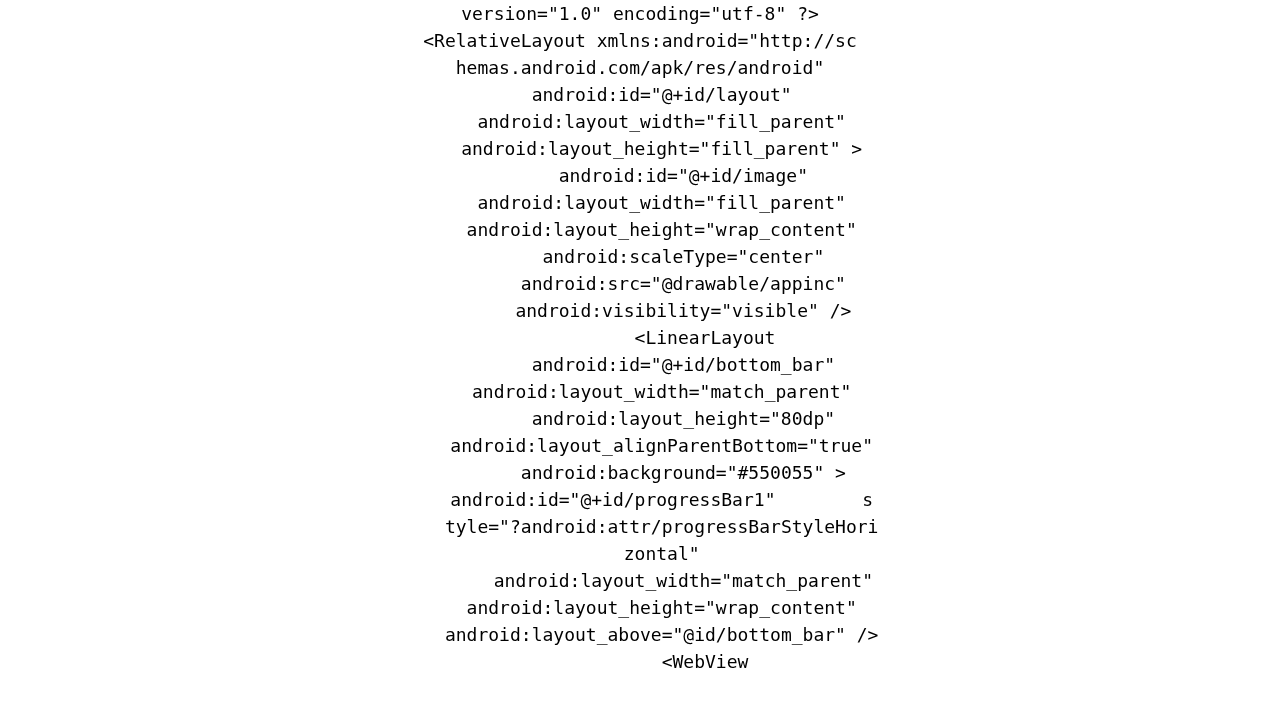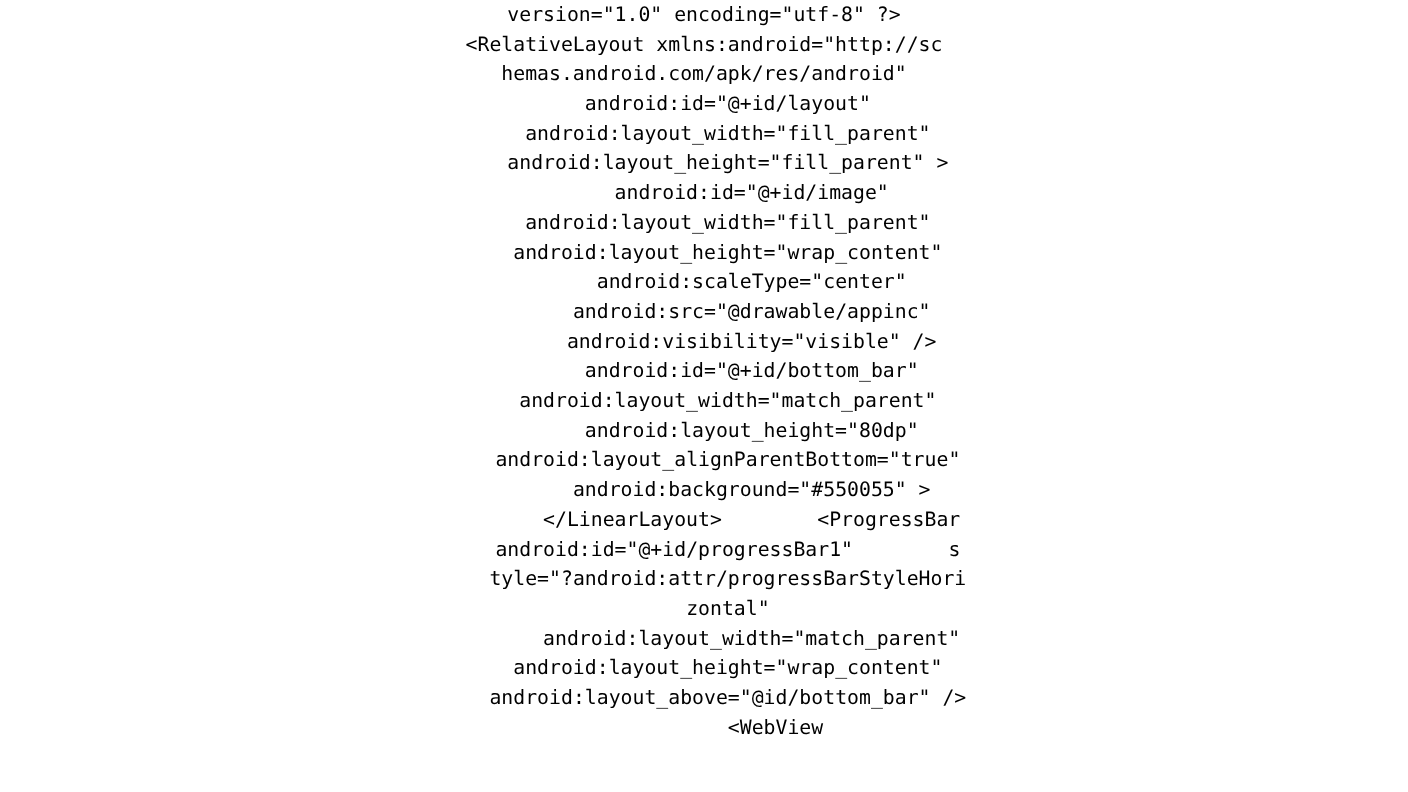--- a/index.html
+++ b/index.html
@@ -44,26 +44,26 @@
     <span class="code-line">hemas.android.com/apk/res/android"</span>
     <span class="code-line">    android:id="@+id/layout"</span>
     <span class="code-line">    android:layout_width="fill_parent"</span>
     <span class="code-line">    android:layout_height="fill_parent" &gt;</span>
     <span class="code-line">        android:id="@+id/image"</span>
     <span class="code-line">    android:layout_width="fill_parent"</span>
     <span class="code-line">    android:layout_height="wrap_content"</span>
     <span class="code-line">        android:scaleType="center"</span>
     <span class="code-line">        android:src="@drawable/appinc"</span>
     <span class="code-line">        android:visibility="visible" /&gt;</span>
+    <span class="code-line">            &lt;LinearLayout</span>
     <span class="code-line">        android:id="@+id/bottom_bar"</span>
     <span class="code-line">    android:layout_width="match_parent"</span>
     <span class="code-line">        android:layout_height="80dp"</span>
     <span class="code-line">    android:layout_alignParentBottom="true"</span>
     <span class="code-line">        android:background="#550055" &gt;</span>
-    <span class="code-line">        &lt;/LinearLayout&gt;        &lt;ProgressBar</span>
     <span class="code-line">    android:id="@+id/progressBar1"        s</span>
     <span class="code-line">    tyle="?android:attr/progressBarStyleHori</span>
     <span class="code-line">    zontal"</span>
     <span class="code-line">        android:layout_width="match_parent"</span>
     <span class="code-line">    android:layout_height="wrap_content"</span>
     <span class="code-line">    android:layout_above="@id/bottom_bar" /&gt;</span>
     <span class="code-line">            &lt;WebView</span>
   </div>
 
 </body></html>

